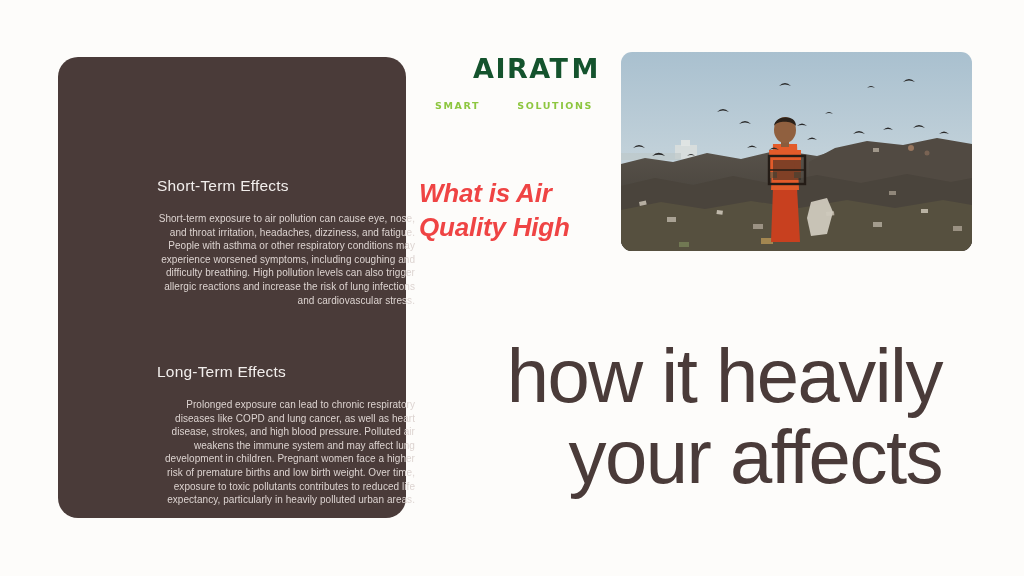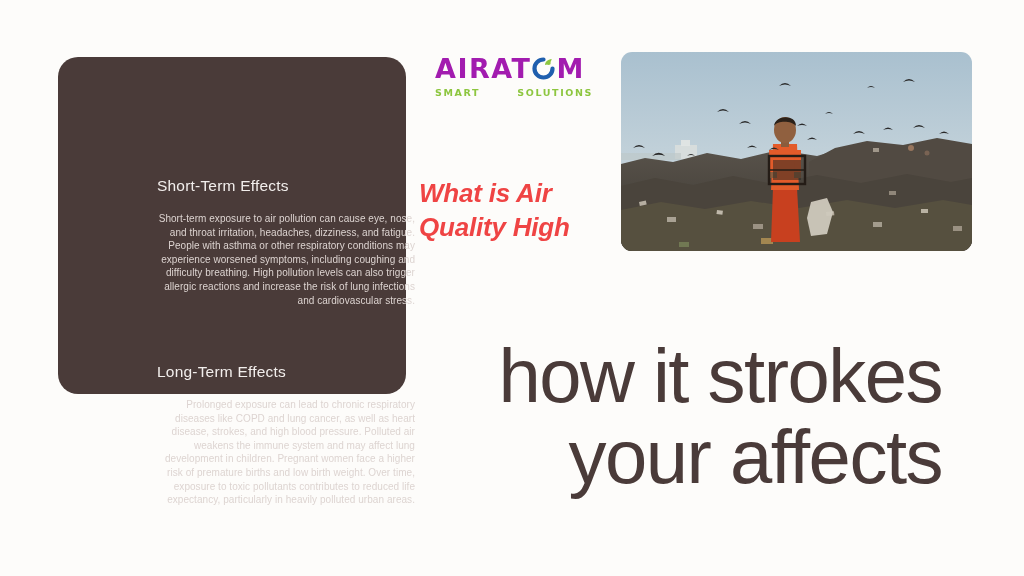--- a/index.html
+++ b/index.html
@@ -14,21 +14,21 @@
   #slide {
     position:relative;
     width:1024px; height:576px;
     background:#fdfcfa;
   }
 
   
   #info-panel {
     position:absolute;
     left:58px; top:57px;
-    width:348px; height:337px;
+    width:348px; height:461px;
     background:#4a3b39;
     border-radius:20px;
   }
 
   .panel-section { position:absolute; left:99px; width:258px; }
   #section-short { top:120px; }
   #section-long  { top:306px; }
 
   .section-heading {
     font-size:15.5px;
@@ -50,38 +50,39 @@
   #logo {
     position:absolute;
     left:435px; top:55px;
     width:160px;
   }
   #logo-wordmark {
     display:flex;
     align-items:center;
     font-size:27px;
     font-weight:bold;
-    color:#a21caf;
+    color:#14532d;
     letter-spacing:1.5px;
     line-height:1;
     font-family:"DejaVu Sans", sans-serif;
+    margin-left:38px;
   }
   #logo-o-mark {
     position:relative;
     width:23px; height:23px;
     margin:0 1px;
     display:inline-block;
   }
   #logo-o-mark svg { display:block; }
 
   #logo-tagline {
     display:flex;
     justify-content:space-between;
     width:158px;
-    margin-top:5px;
+    margin-top:18px;
     font-size:9.5px;
     font-weight:bold;
     color:#8dc63f;
     letter-spacing:1.6px;
     font-family:"DejaVu Sans", sans-serif;
   }
 
   
   #subhead {
     position:absolute;
@@ -255,17 +256,17 @@
         <path d="M292 76 q6 -6 12 0 q-6 -3 -12 0 Z"></path>
         <path d="M318 82 q5 -5 10 0 q-5 -2 -10 0 Z"></path>
         <path d="M204 62 q4 -4 8 0 q-4 -2 -8 0 Z"></path>
         <path d="M66 104 q4 -4 8 0 q-4 -2 -8 0 Z"></path>
         <path d="M246 36 q4 -4 8 0 q-4 -2 -8 0 Z"></path>
       </g>
     </svg>
   </div>
 
   <div id="headline">
-    <span class="headline-line">how it strokes</span>
+    <span class="headline-line">how it heavily</span>
     <span class="headline-line">your affects</span>
   </div>
 
 </div>
 
 </body></html>

